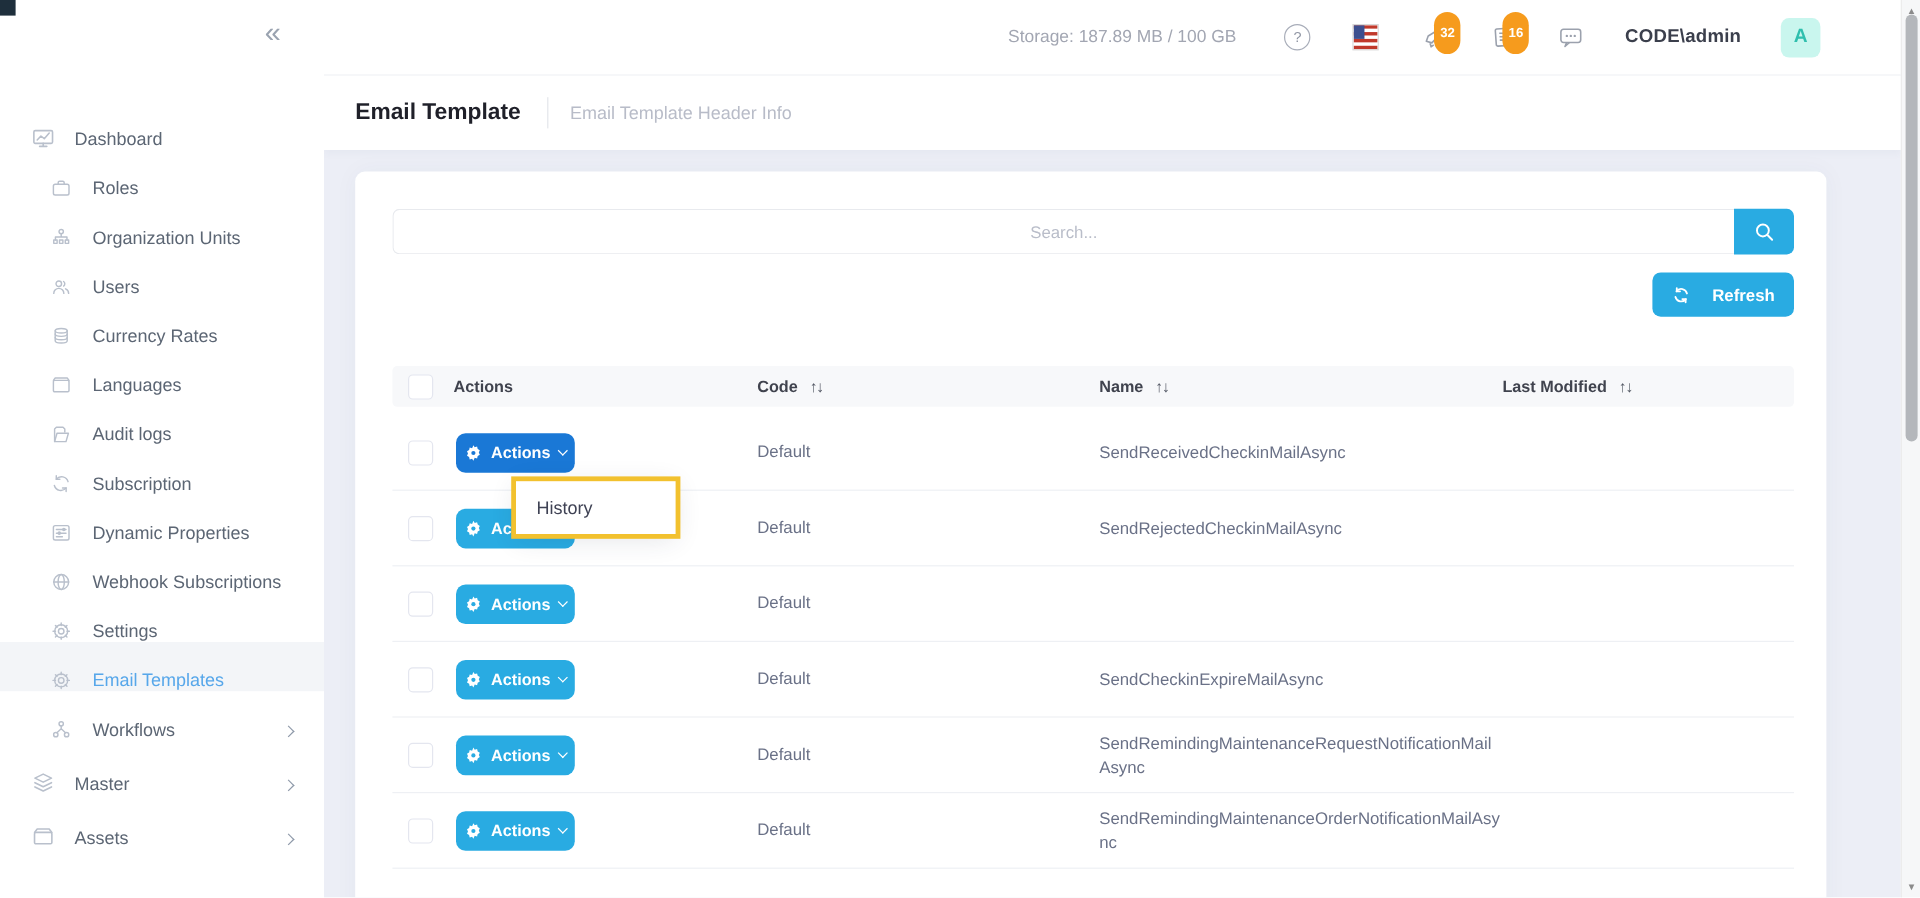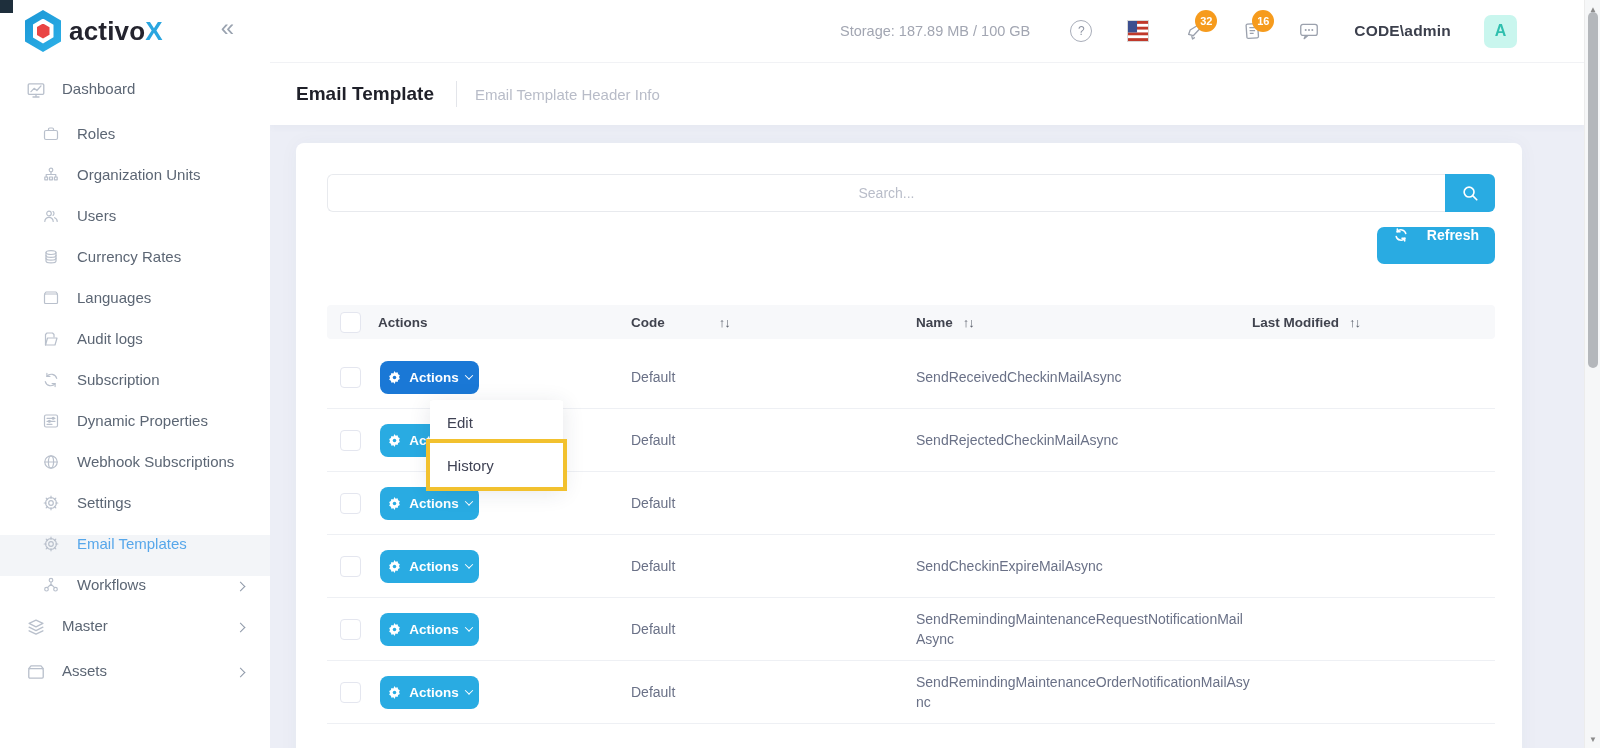--- a/index.html
+++ b/index.html
@@ -15,21 +15,21 @@
   .logo { position:absolute; left:25px; top:10px; display:flex; align-items:center; gap:8px; }
   .hex { clip-path:polygon(50% 0,100% 25%,100% 75%,50% 100%,0 75%,0 25%); position:relative; }
   .hex-outer { width:36px; height:42px; background:linear-gradient(135deg,#1b96d5,#2db1e8); display:flex; align-items:center; justify-content:center; }
   .hex-mid { width:21px; height:25px; background:#fff; display:flex; align-items:center; justify-content:center; }
   .hex-in { width:13px; height:15px; background:#e94545; }
   .logo-text { font-size:26px; font-weight:600; color:#24242e; letter-spacing:.2px; }
   .logo-text .accent { color:#2aa6e0; font-weight:700; }
   .collapse { position:absolute; right:36px; top:16px; font-size:24px; color:#9aa3b0; line-height:1; cursor:pointer; }
 
   .side-menu { position:absolute; top:80px; left:0; right:0; }
-  .side-item { display:flex; align-items:flex-start; height:41px; padding-left:42px; cursor:pointer; color:#5c6674; font-size:15px; }
+  .side-item { display:flex; align-items:flex-end; height:41px; padding-left:42px; cursor:pointer; color:#5c6674; font-size:15px; }
   .side-item.lvl1 { height:45px; padding-left:26px; }
   .side-item.active { background:#f3f5f8; color:#57a7ea; }
   .side-icon { width:18px; height:18px; margin-right:17px; color:#b9c0cc; flex:0 0 auto; display:inline-flex; }
   .side-item.lvl1 .side-icon { width:20px; height:20px; margin-right:16px; }
   .side-item.active .side-icon { color:#b9c0cc; }
   .side-icon svg { width:100%; height:100%; }
   .side-label { flex:1 1 auto; }
   .side-chev { margin-right:26px; color:#8e99a9; }
   .side-item.active .side-chev { color:#57a7ea; }
   .chev { display:inline-block; width:7px; height:7px; border-right:1.6px solid currentColor; border-bottom:1.6px solid currentColor; }
@@ -38,21 +38,21 @@
 
   
   .topbar { position:absolute; left:270px; top:0; width:1314px; height:63px; background:#fff;
     border-bottom:1px solid #f1f2f5; display:flex; align-items:center; justify-content:flex-end;
     padding-right:67px; gap:33px; z-index:4; }
   .storage { color:#a2a6b2; font-size:14.5px; margin-right:6px; }
   .tb-ic { position:relative; width:24px; height:24px; display:inline-flex; align-items:center; justify-content:center; color:#9ba1ad; cursor:pointer; }
   .tb-ic svg { width:22px; height:22px; }
   .help-circle { width:22px; height:22px; border:1.5px solid #a8adb9; border-radius:50%; display:flex; align-items:center; justify-content:center; font-size:12px; color:#8f95a3; }
   .flag { width:21px; height:14px; border:1px solid #d8d8d8; display:inline-block; }
-  .badge { position:absolute; top:-9px; left:12px; min-width:22px; height:22px; border-radius:11px; background:#f69b1d;
+  .badge { position:absolute; top:-9px; left:12px; min-width:22px; height:35px; border-radius:11px; background:#f69b1d;
     color:#fff; font-size:11px; font-weight:700; display:flex; align-items:center; justify-content:center; padding:0 4px; }
   .username { font-size:15.5px; font-weight:700; color:#3b3f4c; letter-spacing:.2px; white-space:nowrap; }
   .avatar { width:33px; height:33px; border-radius:7px; background:#c9f6ee; color:#2fbfae; font-size:16px; font-weight:600;
     display:flex; align-items:center; justify-content:center; cursor:pointer; }
 
   
   .page-header { position:absolute; left:270px; top:63px; width:1314px; height:62px; background:#fff;
     display:flex; align-items:center; padding-left:26px; z-index:3; box-shadow:0 3px 6px rgba(80,90,120,.04); }
   .page-title { font-size:19px; font-weight:600; color:#1f2029; }
   .ph-divider { width:1px; height:26px; background:#e3e5ea; margin:0 18px 0 22px; }
@@ -64,31 +64,31 @@
     box-shadow:0 0 20px rgba(56,71,109,.04); }
 
   .search-row { position:absolute; left:31px; top:31px; width:1168px; height:38px; display:flex; }
   .search-input { flex:1; height:38px; border:1px solid #e8eaee; border-right:none; border-radius:6px 0 0 6px;
     padding:0 14px; font-size:14px; color:#5c6674; outline:none; font-family:inherit;text-align:center; }
   .search-input::placeholder { color:#b9bdc9; }
   .search-btn { width:50px; height:38px; background:#29abe2; border:none; border-radius:0 6px 6px 0; cursor:pointer;
     display:flex; align-items:center; justify-content:center; }
 
   .refresh-btn { position:absolute; right:27px; top:84px; height:37px; padding:0 16px; background:#29abe2; border:none;
-    border-radius:7px; color:#fff; font-size:14px; font-weight:600; display:flex; gap:18px; cursor:pointer; font-family:inherit; }
+    border-radius:7px; color:#fff; font-size:14px; font-weight:600; display:flex; align-items:center; gap:18px; cursor:pointer; font-family:inherit; }
   .refresh-btn svg { width:16px; height:16px; }
 
   
   .table { position:absolute; left:31px; right:27px; top:162px; }
   .t-head { display:flex; align-items:center; height:34px; background:#f7f8fa; border-radius:4px; }
   .t-head .cell { font-size:13.5px; font-weight:700; color:#40434e; display:flex; align-items:center; }
   .sort { font-size:13px; color:#555a66; margin-left:10px; letter-spacing:-1px; font-weight:400; }
   .col-check { width:51px; display:flex; align-items:center; padding-left:13px; flex:0 0 auto; }
   .col-actions { width:253px; flex:0 0 auto; }
-  .col-code { width:285px; flex:0 0 auto;gap:44px; }
+  .col-code { width:285px; flex:0 0 auto; }
   .col-name { width:336px; flex:0 0 auto; }
   .col-last { flex:1 1 auto; }
   .checkbox { width:21px; height:21px; border:1px solid #e4e6ef; border-radius:4px; background:#fff; cursor:pointer; }
 
   .t-body { margin-top:7px; }
   .t-row { display:flex; align-items:center; min-height:63px; border-bottom:1px solid #eef0f4; }
   .cell-text { font-size:14px; color:#6a7187; }
   .name-text { font-size:14px; color:#6a7187; line-height:20px; word-break:break-all; padding-right:10px; }
 
   .btn-actions { --hole:#29abe2; height:33px; width:99px; margin-left:2px; background:#29abe2; border:none; border-radius:8px;
@@ -109,28 +109,20 @@
   .sb-arrow.up { top:2px; } .sb-arrow.down { bottom:2px; }
   .sb-thumb { position:absolute; left:2.5px; top:12px; width:10px; height:356px; background:#b4b7bb; border-radius:5px; }
 </style>
 </head>
 <body>
 
 <div class="corner-dot"></div>
 
 <div class="sidebar">
   <div class="side-head">
-    <div class="logo">
-      <div class="hex hex-outer">
-        <div class="hex hex-mid">
-            <div class="hex hex-in"></div>
-          </div>
-      </div>
-      <div class="logo-text"><span>activo</span><span class="accent">X</span></div>
-    </div>
     <div class="collapse">«</div>
   </div>
   <div class="side-menu" id="side-menu">
       <div class="side-item lvl1">
     <span class="side-icon">
           <svg viewBox="0 0 18 18" fill="none" stroke="currentColor" stroke-width="1.2" stroke-linecap="round" stroke-linejoin="round">
             <rect x="2" y="3.5" width="14" height="9.5" rx="1"></rect>
             <path d="M4.5 10.5l2.8-3 2.5 2 3.7-4.2"></path>
             <path d="M9 13v2.3M6.3 15.3h5.4"></path>
           </svg>
@@ -495,21 +487,20 @@
     <div class="col-code"><span class="cell-text">Default</span></div>
     <div class="col-name"><span class="name-text">SendRemindingMaintenanceOrderNotificationMailAsync</span></div>
     <div class="col-last"><span class="cell-text"></span></div>
   </div>
         </div>
     </div>
   </div>
 </div>
 
 <div class="dropdown" id="dropdown">
-    <div class="menu-item">Edit</div>
     <div class="menu-item highlight">History</div>
   </div>
 
 <div class="scrollbar">
   <span class="sb-arrow up">▲</span>
   <span class="sb-thumb"></span>
   <span class="sb-arrow down">▼</span>
 </div>
 
 </body></html>

